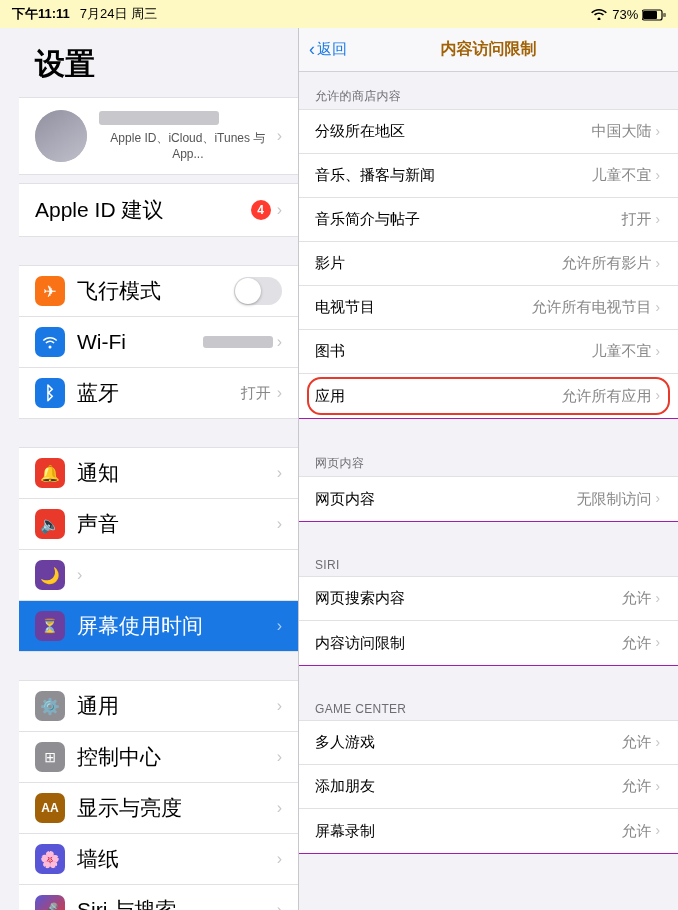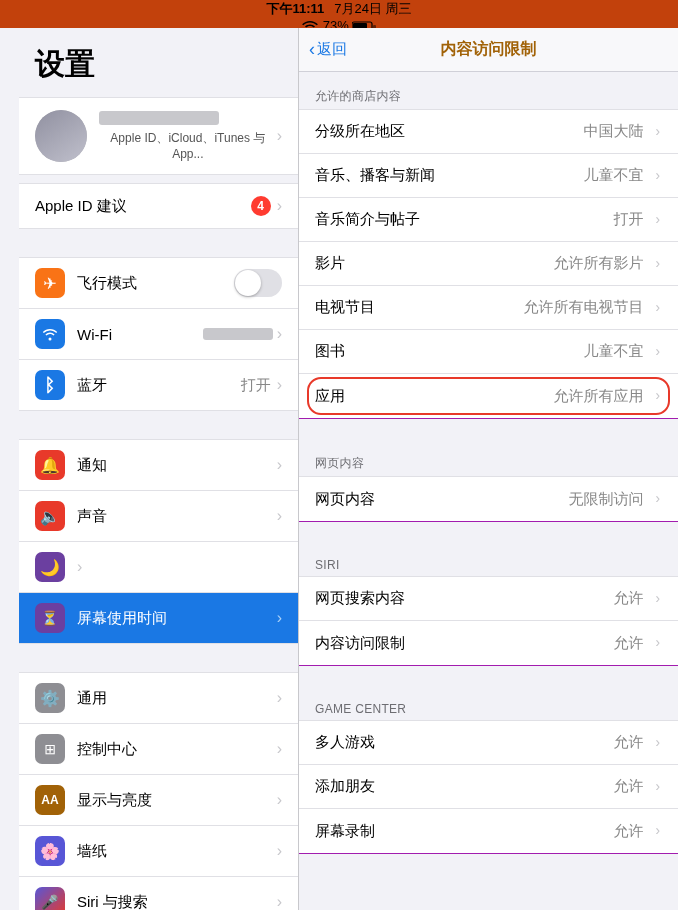--- a/index.html
+++ b/index.html
@@ -11,27 +11,26 @@
       overflow: hidden;
       display: flex;
       flex-direction: column;
     }
 
     
     .status-bar {
       display: flex;
       justify-content: space-between;
       align-items: center;
-      background: #c2410c;
+      background: #fef9c3;
       padding: 0 12px;
       height: 28px;
       font-size: 13px;
       font-weight: 600;
       flex-shrink: 0;
-      flex-direction: column;
     }
     .status-left { display: flex; align-items: center; gap: 4px; }
     .status-right { display: flex; align-items: center; gap: 5px; }
 
     
     .main-layout {
       display: flex;
       flex: 1;
       overflow: hidden;
     }
@@ -156,21 +155,21 @@
       border-radius: 7px;
       display: flex;
       align-items: center;
       justify-content: center;
       margin-right: 12px;
       flex-shrink: 0;
       font-size: 17px;
     }
     .row-label {
       flex: 1;
-      font-size: 15px;
+      font-size: 21px;
       color: #000;
     }
     .row-value {
       font-size: 15px;
       color: #888;
       margin-right: 6px;
     }
     .toggle {
       width: 48px;
       height: 28px;
@@ -272,21 +271,21 @@
       align-items: center;
     }
     .content-row-label {
       flex: 1;
       font-size: 15px;
       color: #000;
     }
     .content-row-value {
       font-size: 15px;
       color: #888;
-      margin-right: 10px;
+      margin-right: 2px;
     }
     .content-chevron {
       color: #c8c8cc;
       font-size: 14px;
     }
 
     
     .row-highlighted {
       position: relative;
     }

